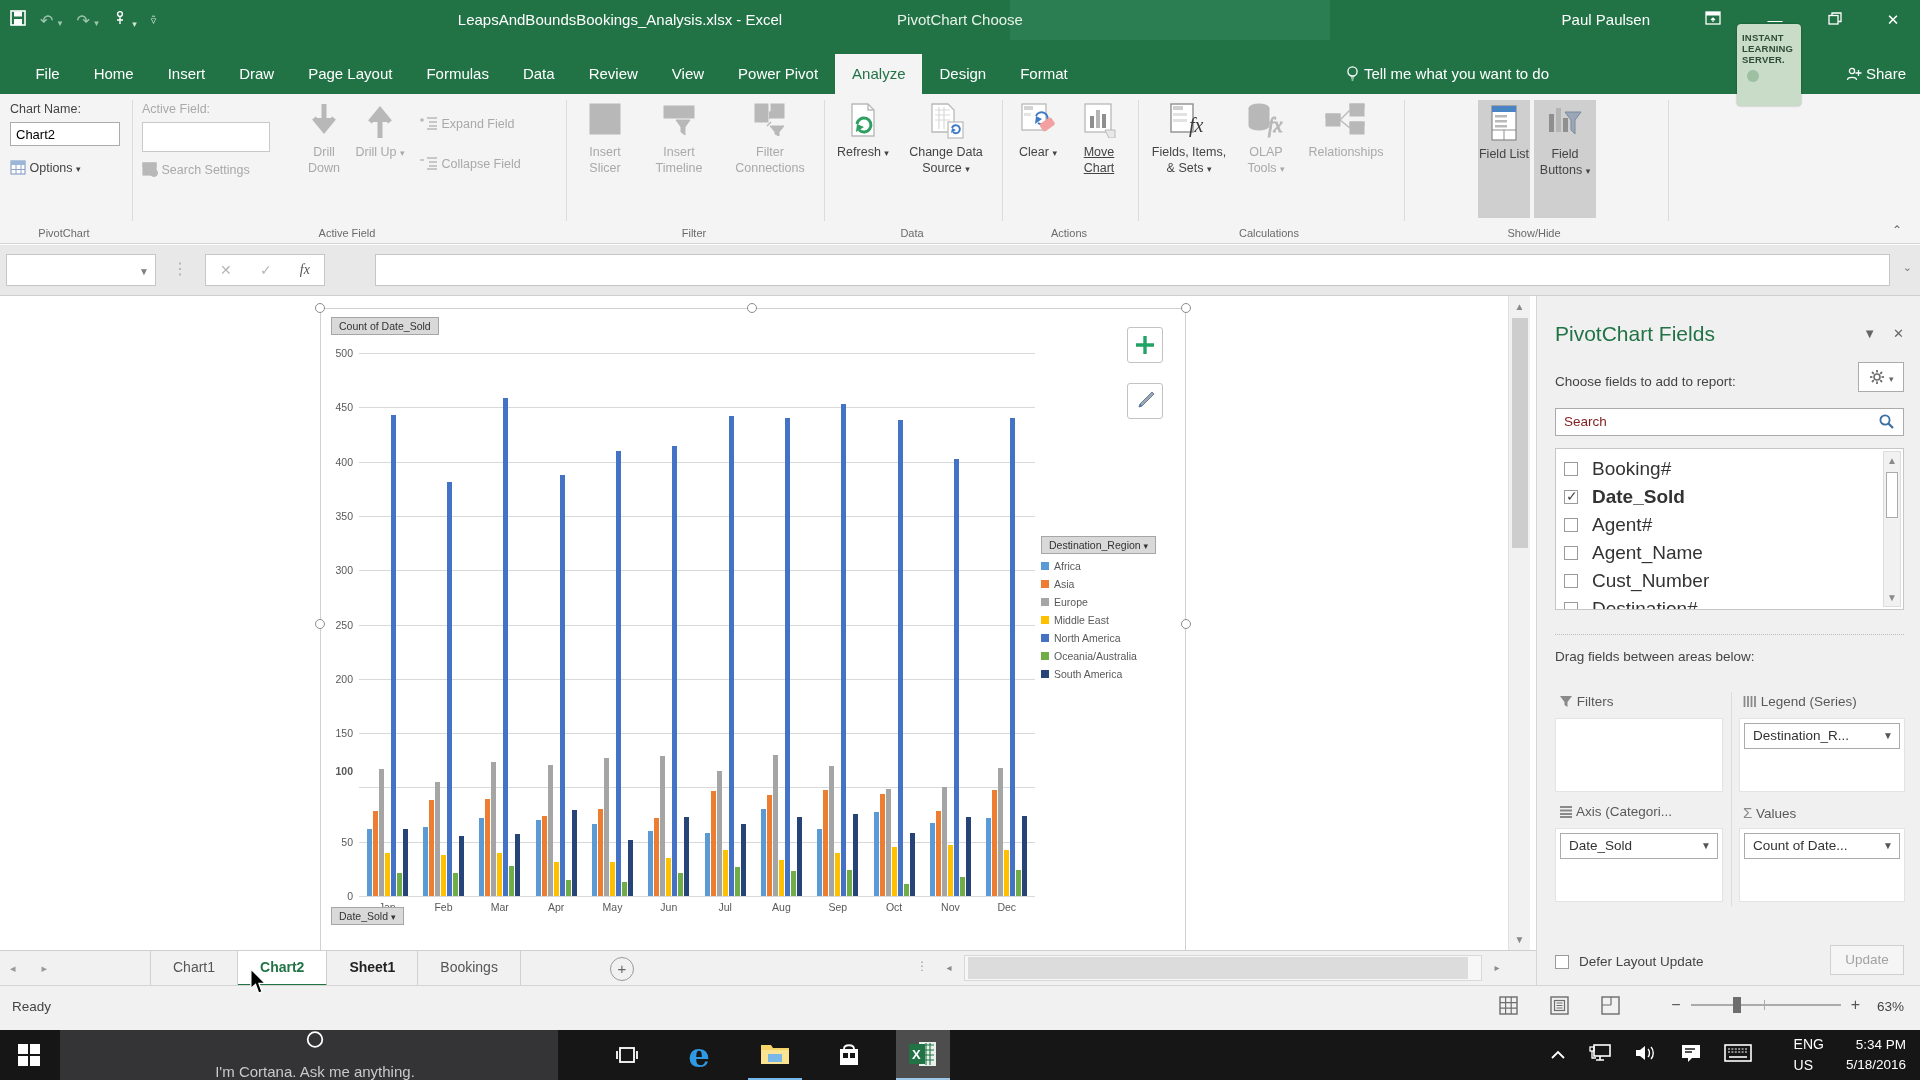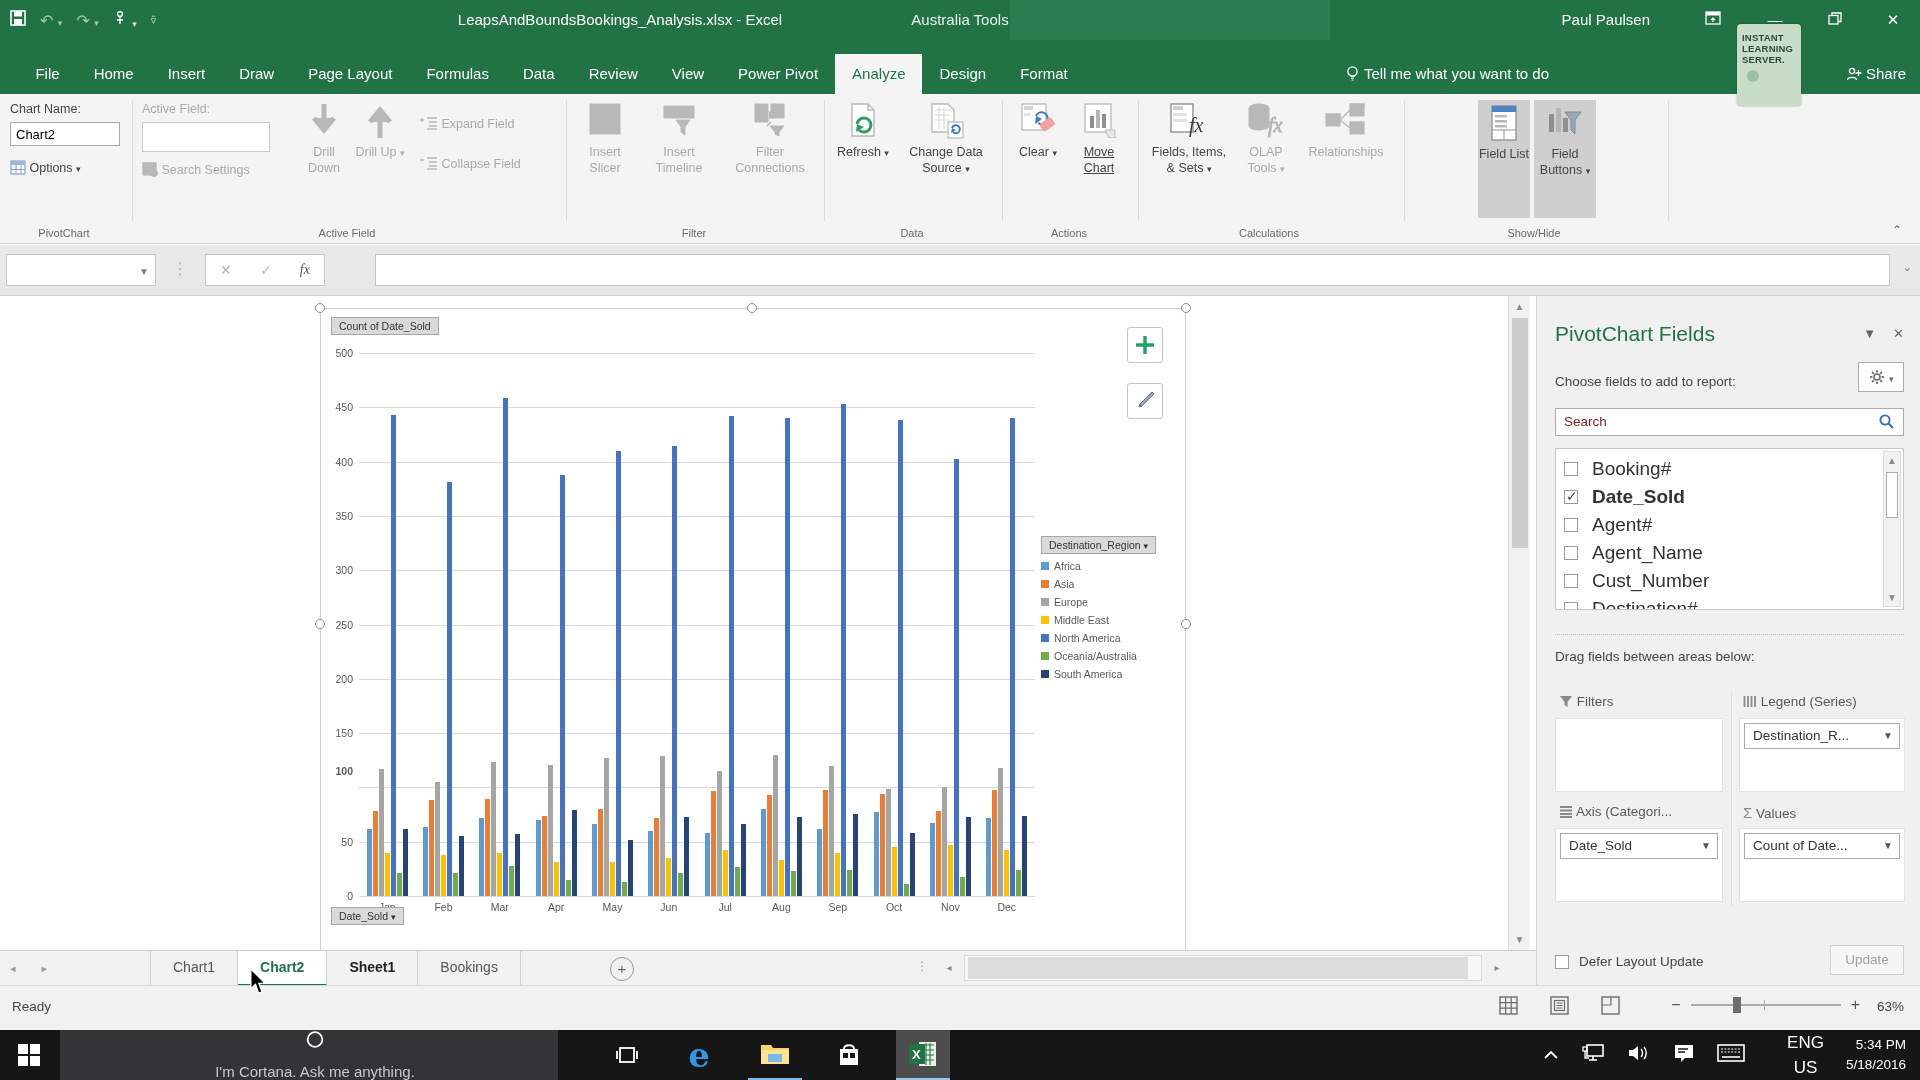--- a/index.html
+++ b/index.html
@@ -119,29 +119,29 @@
 
   
   #taskbar { position:absolute; left:0; top:1030px; width:1920px; height:50px; background:#161616; }
   #start-btn { position:absolute; left:0; top:0; width:58px; height:50px; display:flex; align-items:center; justify-content:center; }
   #cortana { position:absolute; left:60px; top:0; width:498px; height:50px; background:#343437; display:flex; align-items:center; gap:14px; padding-left:12px;flex-direction:column; }
   #cortana-text { color:#c9c9c9; font-size:15px; }
   .task-icon { position:absolute; top:0; width:54px; height:50px; display:flex; align-items:center; justify-content:center; }
   .underline-open { border-bottom:2px solid #76b9ed; }
   .task-active-bg { background:#4d4d4d; border-bottom:2px solid #9cc7e8; }
   #tray { position:absolute; right:0; top:0; height:50px; display:flex; align-items:center; gap:22px; padding-right:14px; color:#fff; }
-  #tray-lang { font-size:17px; text-align:center; line-height:1.5;margin-left:20px; }
+  #tray-lang { font-size:14px; line-height:1.5;margin-left:20px; }
   #tray-clock { font-size:13.5px; text-align:right; line-height:1.5; }
 </style>
 </head>
 <body>
 
 <div id="titlebar">
   <div id="context-patch"></div>
-  <div id="context-label">Australia Tools</div>
+  <div id="context-label">PivotChart Choose</div>
   <div id="qat">
     <span><svg width="16" height="16" viewBox="0 0 16 16">
           <rect x="1" y="1" width="14" height="14" fill="none" stroke="#fff" stroke-width="1.6"></rect>
           <rect x="4" y="1.5" width="8" height="5" fill="#fff"></rect>
           <rect x="4" y="9" width="8" height="6" fill="#fff"></rect>
         </svg></span>
     <span style="color:#9fc7ae;">↶ <span class="chev">▾</span></span>
     <span style="color:#9fc7ae;">↷ <span class="chev">▾</span></span>
     <span><svg width="15" height="17" viewBox="0 0 15 17">
           <circle cx="7" cy="4" r="2.4" fill="none" stroke="#fff" stroke-width="1.4"></circle>

